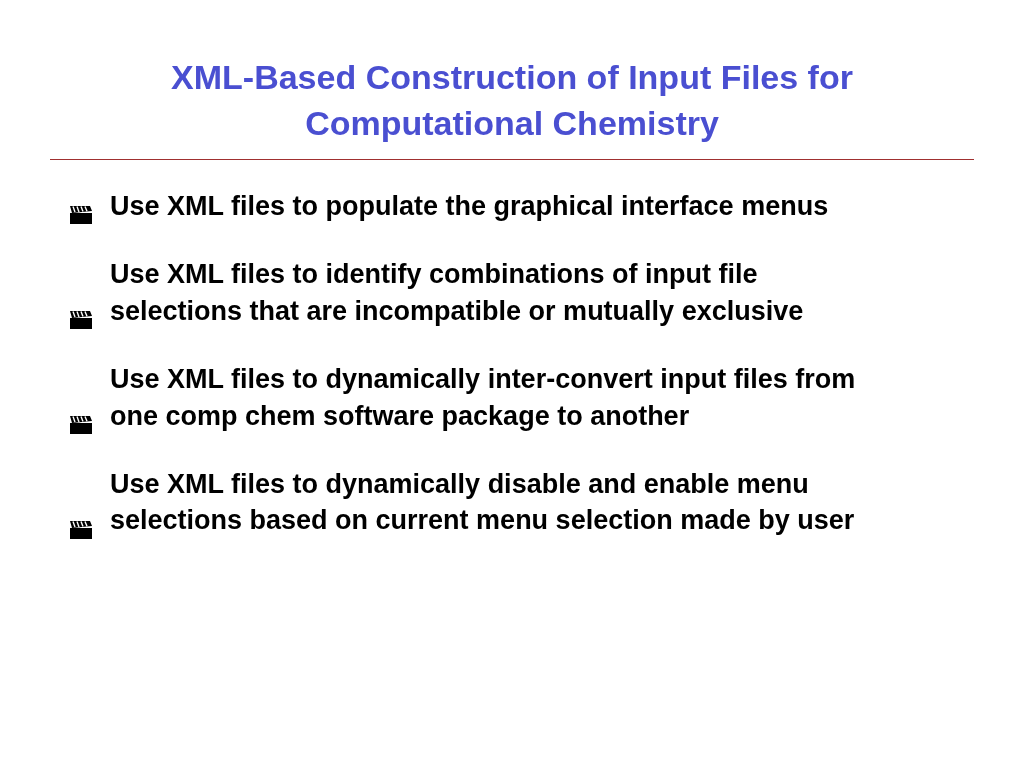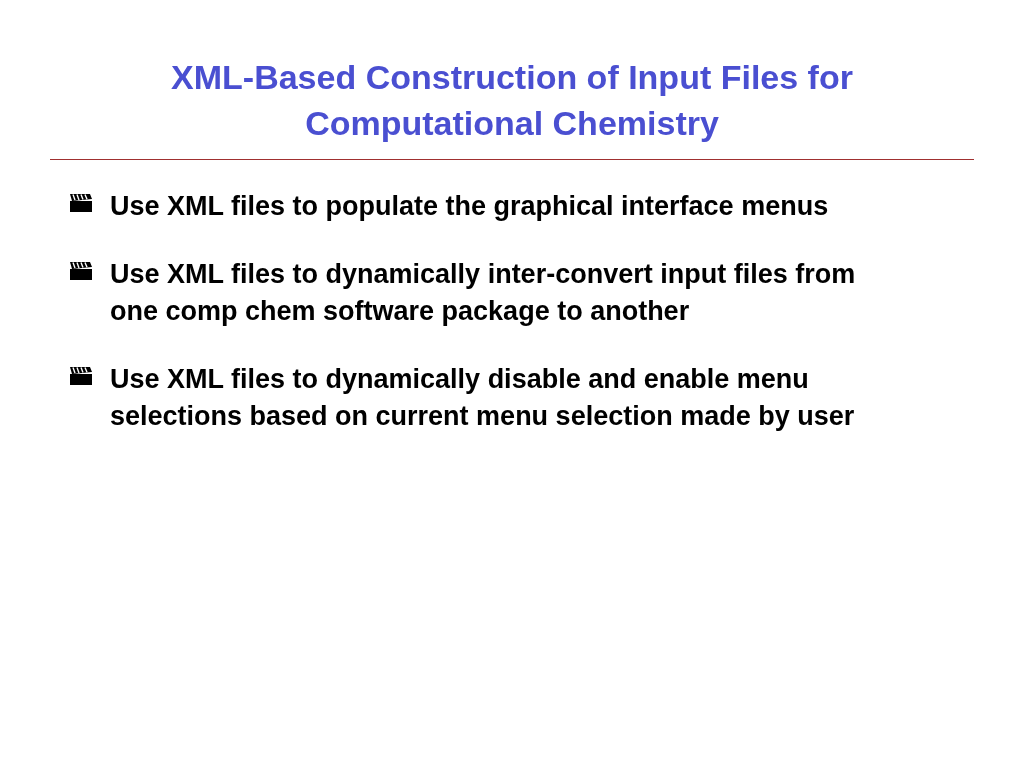--- a/index.html
+++ b/index.html
@@ -26,21 +26,21 @@
   .divider {
     height: 1px;
     background: #a03030;
     margin: 0 0 28px 0;
   }
   .bullets {
     padding: 0 10px 0 20px;
   }
   .bullet-item {
     display: flex;
-    align-items: flex-start;
+    align-items: flex-end;
     margin-bottom: 32px;
   }
   .bullet-icon {
     flex: 0 0 auto;
     width: 22px;
     height: 18px;
     margin-top: 6px;
     margin-right: 18px;
   }
   .bullet-icon svg { display: block; }
@@ -70,20 +70,33 @@
           <polygon points="0,0 20,0 22,5 2,7" fill="#000"></polygon>
           <line x1="3" y1="0.5" x2="5" y2="6" stroke="#fff" stroke-width="1.4"></line>
           <line x1="7" y1="0.5" x2="9" y2="6" stroke="#fff" stroke-width="1.4"></line>
           <line x1="11" y1="0.5" x2="13" y2="5.5" stroke="#fff" stroke-width="1.4"></line>
           <line x1="15" y1="0.5" x2="17" y2="5.2" stroke="#fff" stroke-width="1.4"></line>
         </svg>
       </span>
       <span class="bullet-text">Use XML files to populate the graphical interface menus</span>
     </div>
 
+    <div class="bullet-item">
+      <span class="bullet-icon">
+        <svg viewBox="0 0 22 18" width="22" height="18">
+          <rect x="0" y="7" width="22" height="11" fill="#000"></rect>
+          <polygon points="0,0 20,0 22,5 2,7" fill="#000"></polygon>
+          <line x1="3" y1="0.5" x2="5" y2="6" stroke="#fff" stroke-width="1.4"></line>
+          <line x1="7" y1="0.5" x2="9" y2="6" stroke="#fff" stroke-width="1.4"></line>
+          <line x1="11" y1="0.5" x2="13" y2="5.5" stroke="#fff" stroke-width="1.4"></line>
+          <line x1="15" y1="0.5" x2="17" y2="5.2" stroke="#fff" stroke-width="1.4"></line>
+        </svg>
+      </span>
+      <span class="bullet-text">Use XML files to identify combinations of input file selections that are incompatible or mutually exclusive</span>
+    </div>
 
     <div class="bullet-item">
       <span class="bullet-icon">
         <svg viewBox="0 0 22 18" width="22" height="18">
           <rect x="0" y="7" width="22" height="11" fill="#000"></rect>
           <polygon points="0,0 20,0 22,5 2,7" fill="#000"></polygon>
           <line x1="3" y1="0.5" x2="5" y2="6" stroke="#fff" stroke-width="1.4"></line>
           <line x1="7" y1="0.5" x2="9" y2="6" stroke="#fff" stroke-width="1.4"></line>
           <line x1="11" y1="0.5" x2="13" y2="5.5" stroke="#fff" stroke-width="1.4"></line>
           <line x1="15" y1="0.5" x2="17" y2="5.2" stroke="#fff" stroke-width="1.4"></line>

